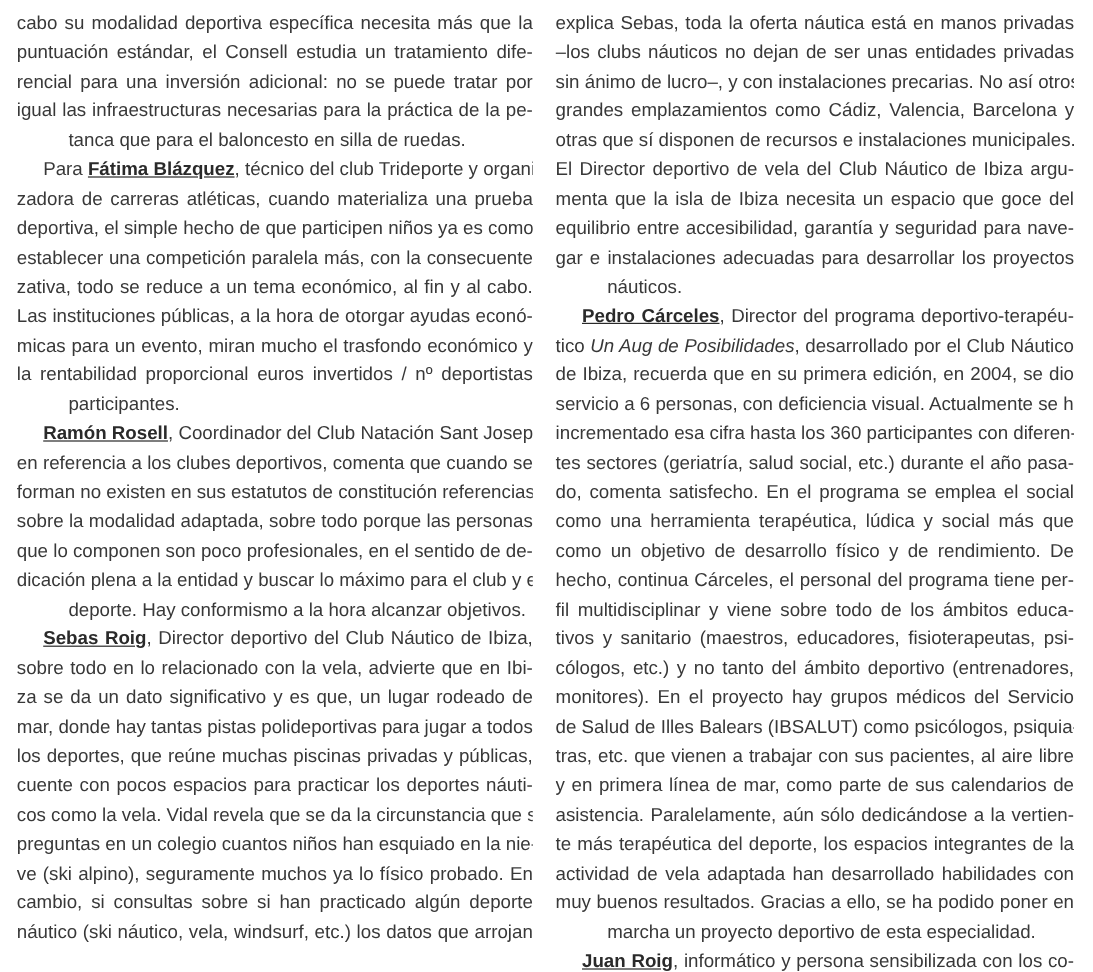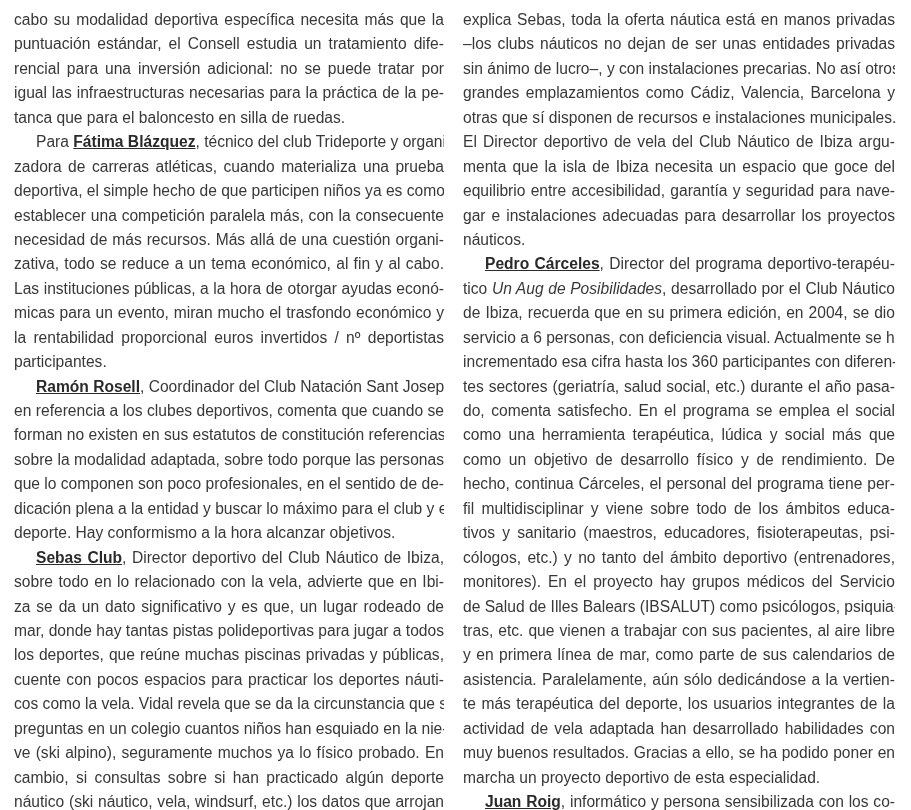--- a/index.html
+++ b/index.html
@@ -6,52 +6,51 @@
   body { width:911px; height:810px; overflow:hidden; position:relative; }
   .col {
     position:absolute; top:8px; width:430px;
     font-family:"Liberation Sans", sans-serif;
     font-size:15.6px; line-height:24.45px; color:#383838;
     text-align:justify; hyphens:manual;
   }
   #col-left { left:14px; }
   #col-right { left:463px; width:432px; }
   .line { display:block; white-space:nowrap; text-align-last:justify; overflow:hidden; height:24.45px; }
-  .line.last { text-align-last:left; }
+  .line.last { text-align-last:left;margin-left:43px; }
   .indent { padding-left:22px; }
   b { font-weight:bold; color:#2a2a2a;text-decoration:underline; }
   i { font-style:italic; }
 </style>
 </head>
 <body>
 
 <div class="col" id="col-left">
     <span class="line"><span>cabo su modalidad deportiva específica necesita más que la</span></span>
     <span class="line"><span>puntuación estándar, el Consell estudia un tratamiento dife-</span></span>
     <span class="line"><span>rencial para una inversión adicional: no se puede tratar por</span></span>
     <span class="line"><span>igual las infraestructuras necesarias para la práctica de la pe-</span></span>
     <span class="line last"><span>tanca que para el baloncesto en silla de ruedas.</span></span>
     <span class="line indent"><span>Para </span><b>Fátima Blázquez</b><span>, técnico del club Trideporte y organi-</span></span>
     <span class="line"><span>zadora de carreras atléticas, cuando materializa una prueba</span></span>
     <span class="line"><span>deportiva, el simple hecho de que participen niños ya es como</span></span>
     <span class="line"><span>establecer una competición paralela más, con la consecuente</span></span>
-    <span class="line"><span>necesidad de más recursos. Más allá de una cuestión organi-</span></span>
     <span class="line"><span>zativa, todo se reduce a un tema económico, al fin y al cabo.</span></span>
     <span class="line"><span>Las instituciones públicas, a la hora de otorgar ayudas econó-</span></span>
     <span class="line"><span>micas para un evento, miran mucho el trasfondo económico y</span></span>
     <span class="line"><span>la rentabilidad proporcional euros invertidos / nº deportistas</span></span>
     <span class="line last"><span>participantes.</span></span>
     <span class="line indent"><b>Ramón Rosell</b><span>, Coordinador del Club Natación Sant Josep,</span></span>
     <span class="line"><span>en referencia a los clubes deportivos, comenta que cuando se</span></span>
     <span class="line"><span>forman no existen en sus estatutos de constitución referencias</span></span>
     <span class="line"><span>sobre la modalidad adaptada, sobre todo porque las personas</span></span>
     <span class="line"><span>que lo componen son poco profesionales, en el sentido de de-</span></span>
     <span class="line"><span>dicación plena a la entidad y buscar lo máximo para el club y el</span></span>
     <span class="line last"><span>deporte. Hay conformismo a la hora alcanzar objetivos.</span></span>
-    <span class="line indent"><b>Sebas Club</b><span>, Director deportivo del Club Náutico de Ibiza,</span></span>
+    <span class="line indent"><b>Sebas Roig</b><span>, Director deportivo del Club Náutico de Ibiza,</span></span>
     <span class="line"><span>sobre todo en lo relacionado con la vela, advierte que en Ibi-</span></span>
     <span class="line"><span>za se da un dato significativo y es que, un lugar rodeado de</span></span>
     <span class="line"><span>mar, donde hay tantas pistas polideportivas para jugar a todos</span></span>
     <span class="line"><span>los deportes, que reúne muchas piscinas privadas y públicas,</span></span>
     <span class="line"><span>cuente con pocos espacios para practicar los deportes náuti-</span></span>
     <span class="line"><span>cos como la vela. Vidal revela que se da la circunstancia que si</span></span>
     <span class="line"><span>preguntas en un colegio cuantos niños han esquiado en la nie-</span></span>
     <span class="line"><span>ve (ski alpino), seguramente muchos ya lo físico probado. En</span></span>
     <span class="line"><span>cambio, si consultas sobre si han practicado algún deporte</span></span>
     <span class="line"><span>náutico (ski náutico, vela, windsurf, etc.) los datos que arrojan</span></span>
@@ -78,18 +77,18 @@
     <span class="line"><span>como un objetivo de desarrollo físico y de rendimiento. De</span></span>
     <span class="line"><span>hecho, continua Cárceles, el personal del programa tiene per-</span></span>
     <span class="line"><span>fil multidisciplinar y viene sobre todo de los ámbitos educa-</span></span>
     <span class="line"><span>tivos y sanitario (maestros, educadores, fisioterapeutas, psi-</span></span>
     <span class="line"><span>cólogos, etc.) y no tanto del ámbito deportivo (entrenadores,</span></span>
     <span class="line"><span>monitores). En el proyecto hay grupos médicos del Servicio</span></span>
     <span class="line"><span>de Salud de Illes Balears (IBSALUT) como psicólogos, psiquia-</span></span>
     <span class="line"><span>tras, etc. que vienen a trabajar con sus pacientes, al aire libre</span></span>
     <span class="line"><span>y en primera línea de mar, como parte de sus calendarios de</span></span>
     <span class="line"><span>asistencia. Paralelamente, aún sólo dedicándose a la vertien-</span></span>
-    <span class="line"><span>te más terapéutica del deporte, los usuarios integrantes de la</span></span>
+    <span class="line"><span>te más terapéutica del deporte, los espacios integrantes de la</span></span>
     <span class="line"><span>actividad de vela adaptada han desarrollado habilidades con</span></span>
     <span class="line"><span>muy buenos resultados. Gracias a ello, se ha podido poner en</span></span>
     <span class="line last"><span>marcha un proyecto deportivo de esta especialidad.</span></span>
     <span class="line indent"><b>Juan Roig</b><span>, informático y persona sensibilizada con los co-</span></span>
   </div>
 
 </body></html>

